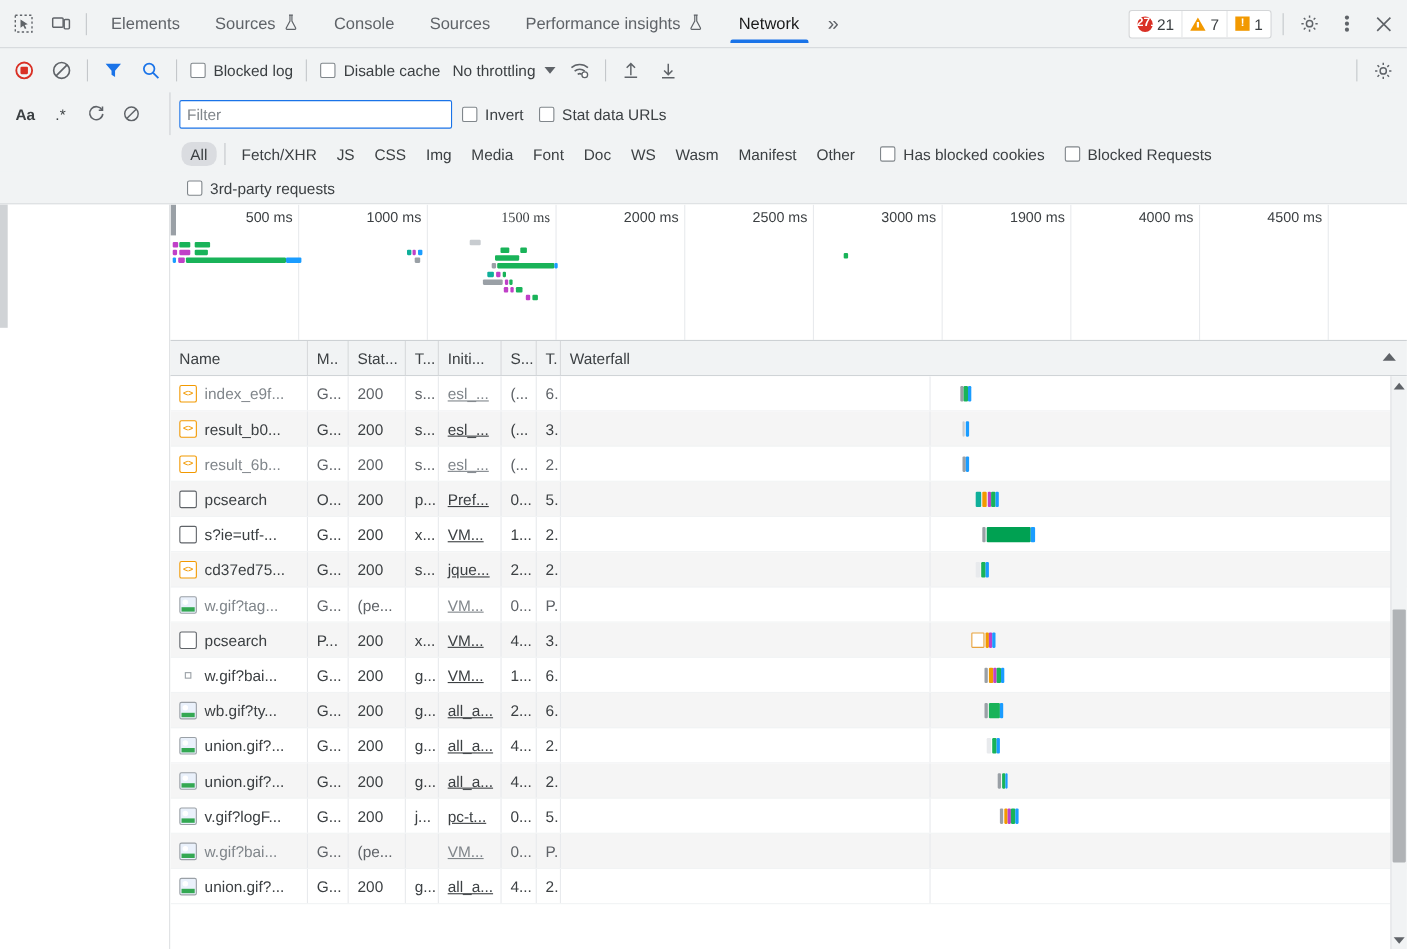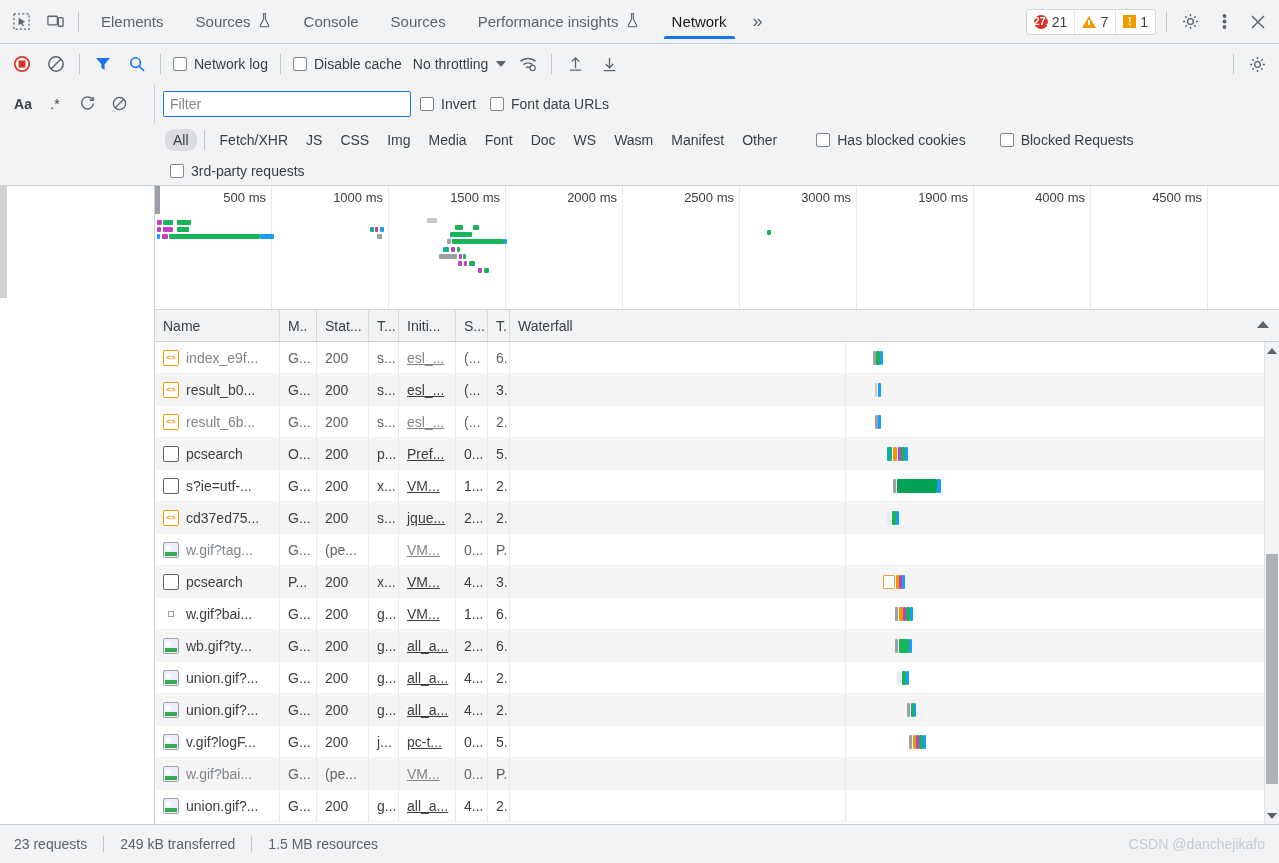--- a/index.html
+++ b/index.html
@@ -81,21 +81,21 @@
   .searchopts { width:155px;flex:0 0 155px;display:flex;align-items:center;gap:2px;padding:0 8px;border-right:1px solid #cdd1d4;}
   .sobtn{width:30px;height:28px;display:flex;align-items:center;justify-content:center;cursor:pointer;color:#5f6368;font-size:14px;border-radius:3px;}
   .filterzone{flex:1 1 auto;display:flex;align-items:center;gap:4px;padding:0 8px;}
   .filterinput{
     width:248px;height:26px;border:1px solid #1a73e8;border-radius:2px;background:#fff;
     padding:0 6px;font-size:14px;color:#3c4043;font-family:"Liberation Sans",sans-serif;outline:none;
   }
   .filterinput::placeholder{color:#80868b;}
 
   
-  .row4 { height:33px;flex:0 0 33px;display:flex;align-items:center;background:#f1f3f4;padding-left:155px;gap:16px;}
+  .row4 { height:33px;flex:0 0 33px;display:flex;align-items:center;background:#f1f3f4;padding-left:155px;}
   .row4inner{display:flex;align-items:center;gap:2px;padding-left:10px;}
   .ftype{padding:3px 8px;font-size:14px;color:#3c4043;border-radius:9px;cursor:pointer;white-space:nowrap;}
   .ftype.sel{background:#dadce0;}
 
   
   .row5{height:30px;flex:0 0 30px;display:flex;align-items:center;background:#f1f3f4;padding-left:165px;border-bottom:1px solid #cdd1d4;}
 
   
   .body{flex:1 1 auto;display:flex;min-height:0;background:#fff;}
   .leftpane{width:155px;flex:0 0 155px;border-right:1px solid #cdd1d4;background:#fff;position:relative;}
@@ -267,21 +267,21 @@
       </div>
       <div class="ntbtn">
         <svg width="18" height="18" viewBox="0 0 18 18">
             <circle cx="7.6" cy="7.6" r="4.8" stroke="#1a73e8" stroke-width="1.6" fill="none"></circle>
             <path d="M11.2 11.2L16 16" stroke="#1a73e8" stroke-width="1.7"></path>
           </svg>
       </div>
       <div class="vsep"></div>
       <div class="cbx">
         <span class="box"></span>
-        <span>Network log</span>
+        <span>Blocked log</span>
       </div>
       <div class="vsep"></div>
       <div class="cbx">
         <span class="box"></span>
         <span>Disable cache</span>
       </div>
       <div class="throttle">
         <span>No throttling</span>
         <span class="caret-d"></span>
       </div>
@@ -333,21 +333,21 @@
       </div>
     </div>
     <div class="filterzone">
       <input class="filterinput" value="" placeholder="Filter" style="">
       <div class="cbx">
         <span class="box"></span>
         <span>Invert</span>
       </div>
       <div class="cbx">
         <span class="box"></span>
-        <span>Font data URLs</span>
+        <span>Stat data URLs</span>
       </div>
     </div>
   </div>
 
   <div class="row4">
     <div class="row4inner" id="typefilters">
         <div class="ftype sel">All</div>
         <div class="vsep"></div>
         <div class="ftype">Fetch/XHR</div>
         <div class="ftype">JS</div>
@@ -388,21 +388,21 @@
 
       <div class="overview">
         <div class="ov-handle"></div>
         <div id="ovticks">
             <div class="ov-tick" style="left: 0px; width: 117px;">
               <span>500 ms</span>
             </div>
             <div class="ov-tick" style="left: 117px; width: 117px;">
               <span>1000 ms</span>
             </div>
-            <div class="ov-tick" style="left: 234px; width: 117px;">
+            <div class="ov-tick" style="left: 234px; width: 117px; font-family: Liberation Serif, serif;">
               <span>1500 ms</span>
             </div>
             <div class="ov-tick" style="left: 351px; width: 117px;">
               <span>2000 ms</span>
             </div>
             <div class="ov-tick" style="left: 468px; width: 117px;">
               <span>2500 ms</span>
             </div>
             <div class="ov-tick" style="left: 585px; width: 117px;">
               <span>3000 ms</span>
@@ -933,21 +933,13 @@
         </div>
 
       <div class="vsb" style="top:156px;">
         <div class="up"></div>
         <div class="thumb" style="top:212px;height:230px;"></div>
         <div class="down" style="position:absolute;bottom:0;left:0;right:0;"></div>
       </div>
     </div>
   </div>
 
-  <div class="statusbar">
-    <div class="stat">23 requests</div>
-    <div class="statsep"></div>
-    <div class="stat">249 kB transferred</div>
-    <div class="statsep"></div>
-    <div class="stat">1.5 MB resources</div>
-    <div class="watermark">CSDN @danchejikafo</div>
-  </div>
 </div>
 
 </body></html>

